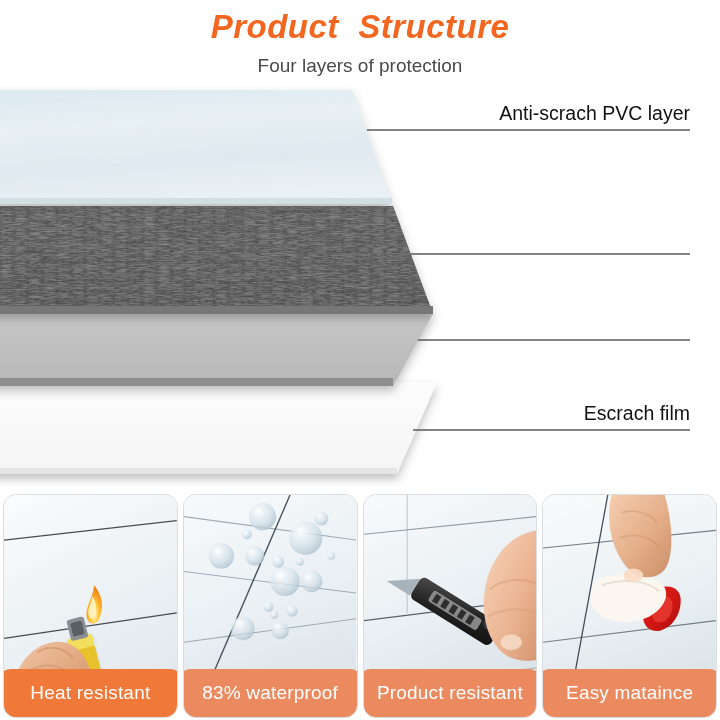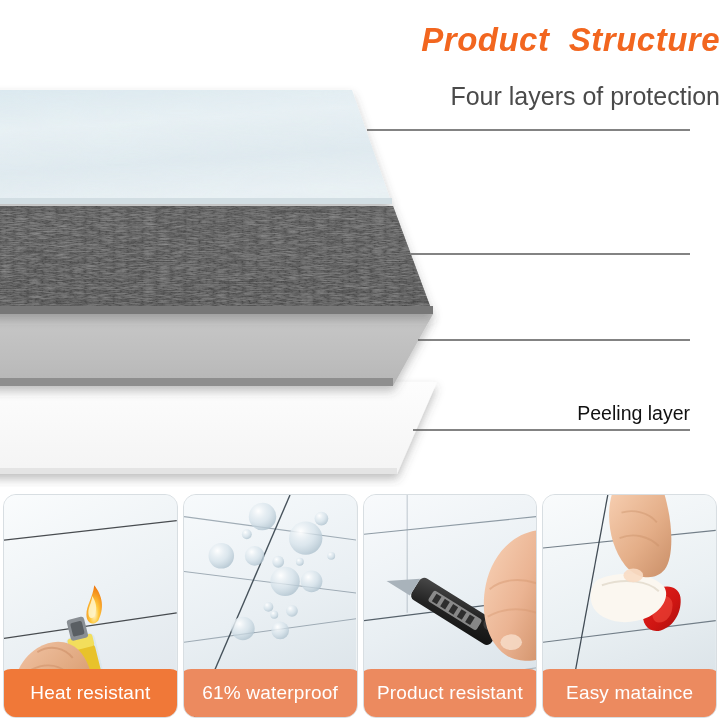--- a/index.html
+++ b/index.html
@@ -6,35 +6,35 @@
   * { margin:0; padding:0; box-sizing:border-box; }
   html, body { width:720px; height:720px; }
   body {
     font-family: "Liberation Sans", sans-serif;
     background:#ffffff;
     overflow:hidden;
     position:relative;
   }
 
   
-  .header { width:720px; padding-top:22px; text-align:right; }
+  .header { width:720px; padding-top:9px; text-align:center; }
   .title {
     font-size:33px;
     font-weight:bold;
     font-style:italic;
     letter-spacing:0.5px;
     color:#F2661F;
     line-height:1.12;
     white-space:pre;
   }
   .subtitle {
-    font-size:25px;
+    font-size:19px;
     color:#4A4A4A;
     line-height:1.5;
-    margin-top:19px;
+    margin-top:6px;
   }
 
   
   .diagram {
     position:absolute;
     left:0; top:82px;
     width:720px; height:405px;
   }
   .layers-svg { position:absolute; left:0; top:0; }
 
@@ -169,21 +169,22 @@
     </g>
 
     <g stroke="#5A5A5A" stroke-width="1.4">
       <line x1="367" y1="48" x2="690" y2="48"></line>
       <line x1="411" y1="172" x2="690" y2="172"></line>
       <line x1="418" y1="258" x2="690" y2="258"></line>
       <line x1="413" y1="348" x2="690" y2="348"></line>
     </g>
   </svg>
 
-  <div class="label-text" style="top:322px">Peeling layer</div>
+  <div class="label-text" style="top:22px">Anti-scrach PVC layer</div>
+  <div class="label-text" style="top:322px">Escrach film</div>
 </div>
 
 <div class="features">
 
   <div class="panel">
     <svg class="panel-photo" viewBox="0 0 176 228" preserveAspectRatio="none">
       <defs>
         <linearGradient id="tileA" x1="0" y1="0" x2="0.4" y2="1">
           <stop offset="0%" stop-color="#FAFCFD"></stop>
             <stop offset="55%" stop-color="#EDF2F5"></stop>
@@ -255,21 +256,21 @@
         <circle cx="98" cy="138" r="9" fill="url(#dropG)"></circle>
         <circle cx="110" cy="118" r="6" fill="url(#dropG)"></circle>
         <circle cx="86" cy="114" r="5" fill="url(#dropG)"></circle>
         <circle cx="140" cy="24" r="7" fill="url(#dropG)"></circle>
         <circle cx="64" cy="40" r="5" fill="url(#dropG)"></circle>
         <circle cx="118" cy="68" r="4" fill="url(#dropG)"></circle>
         <circle cx="92" cy="122" r="4" fill="url(#dropG)"></circle>
         <circle cx="150" cy="62" r="4" fill="url(#dropG)"></circle>
       </g>
     </svg>
-    <div class="panel-label soft">61% waterproof</div>
+    <div class="panel-label soft">83% waterproof</div>
   </div>
 
   <div class="panel">
     <svg class="panel-photo" viewBox="0 0 176 228" preserveAspectRatio="none">
       <defs>
         <linearGradient id="tileC" x1="0" y1="0" x2="0.35" y2="1">
           <stop offset="0%" stop-color="#F8FAFC"></stop>
             <stop offset="60%" stop-color="#E9EFF3"></stop>
           <stop offset="100%" stop-color="#DCE4EA"></stop>
         </linearGradient>

